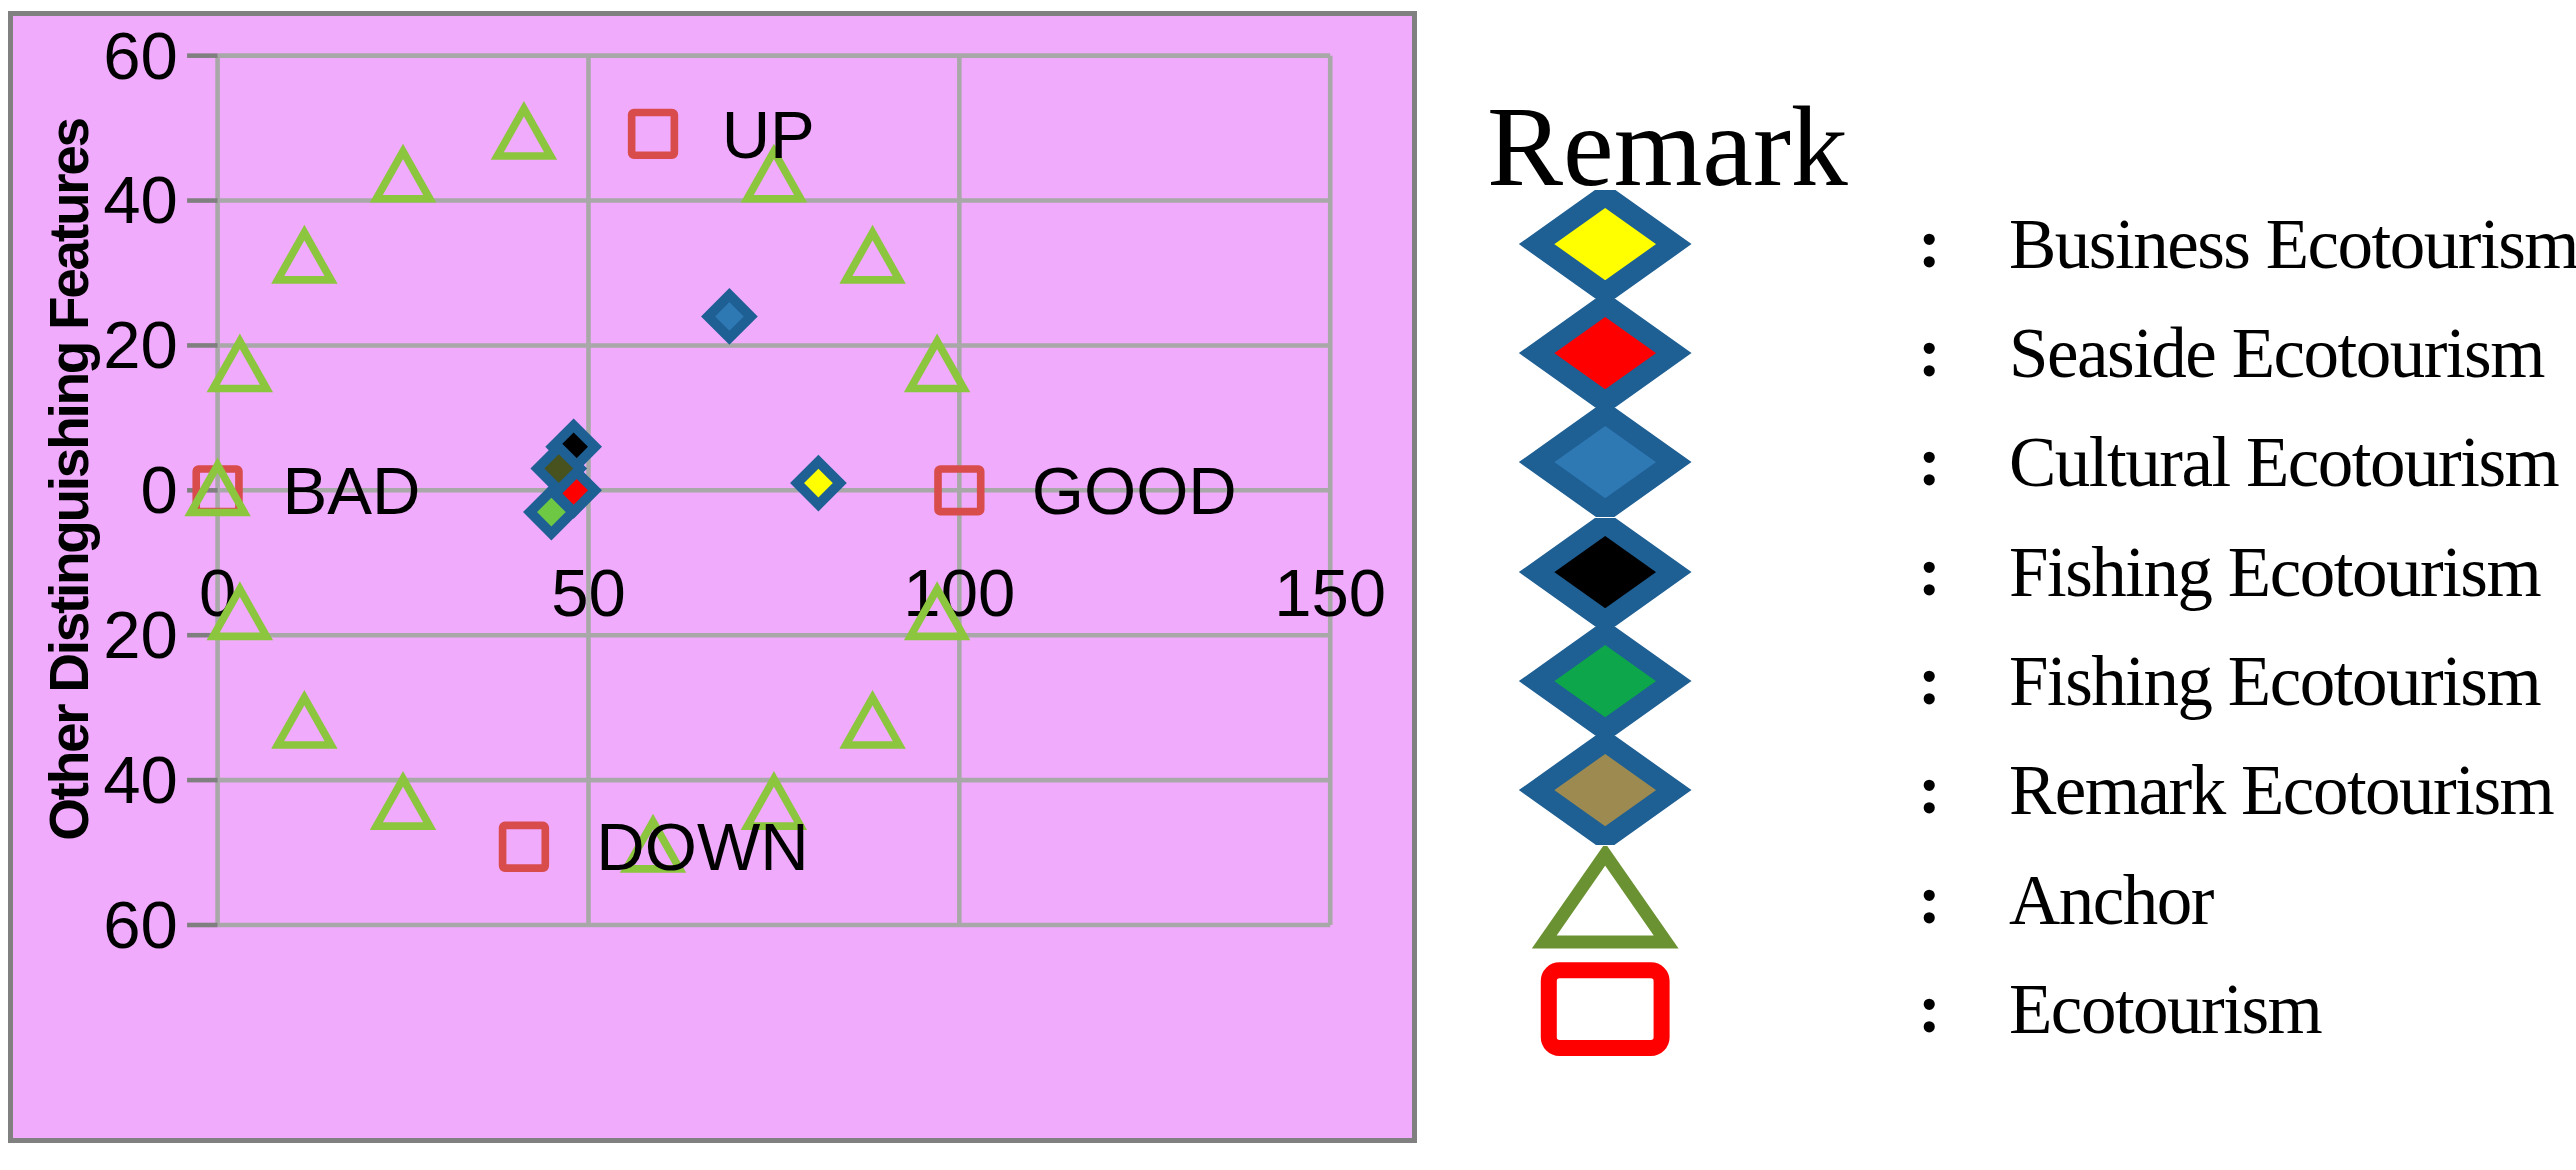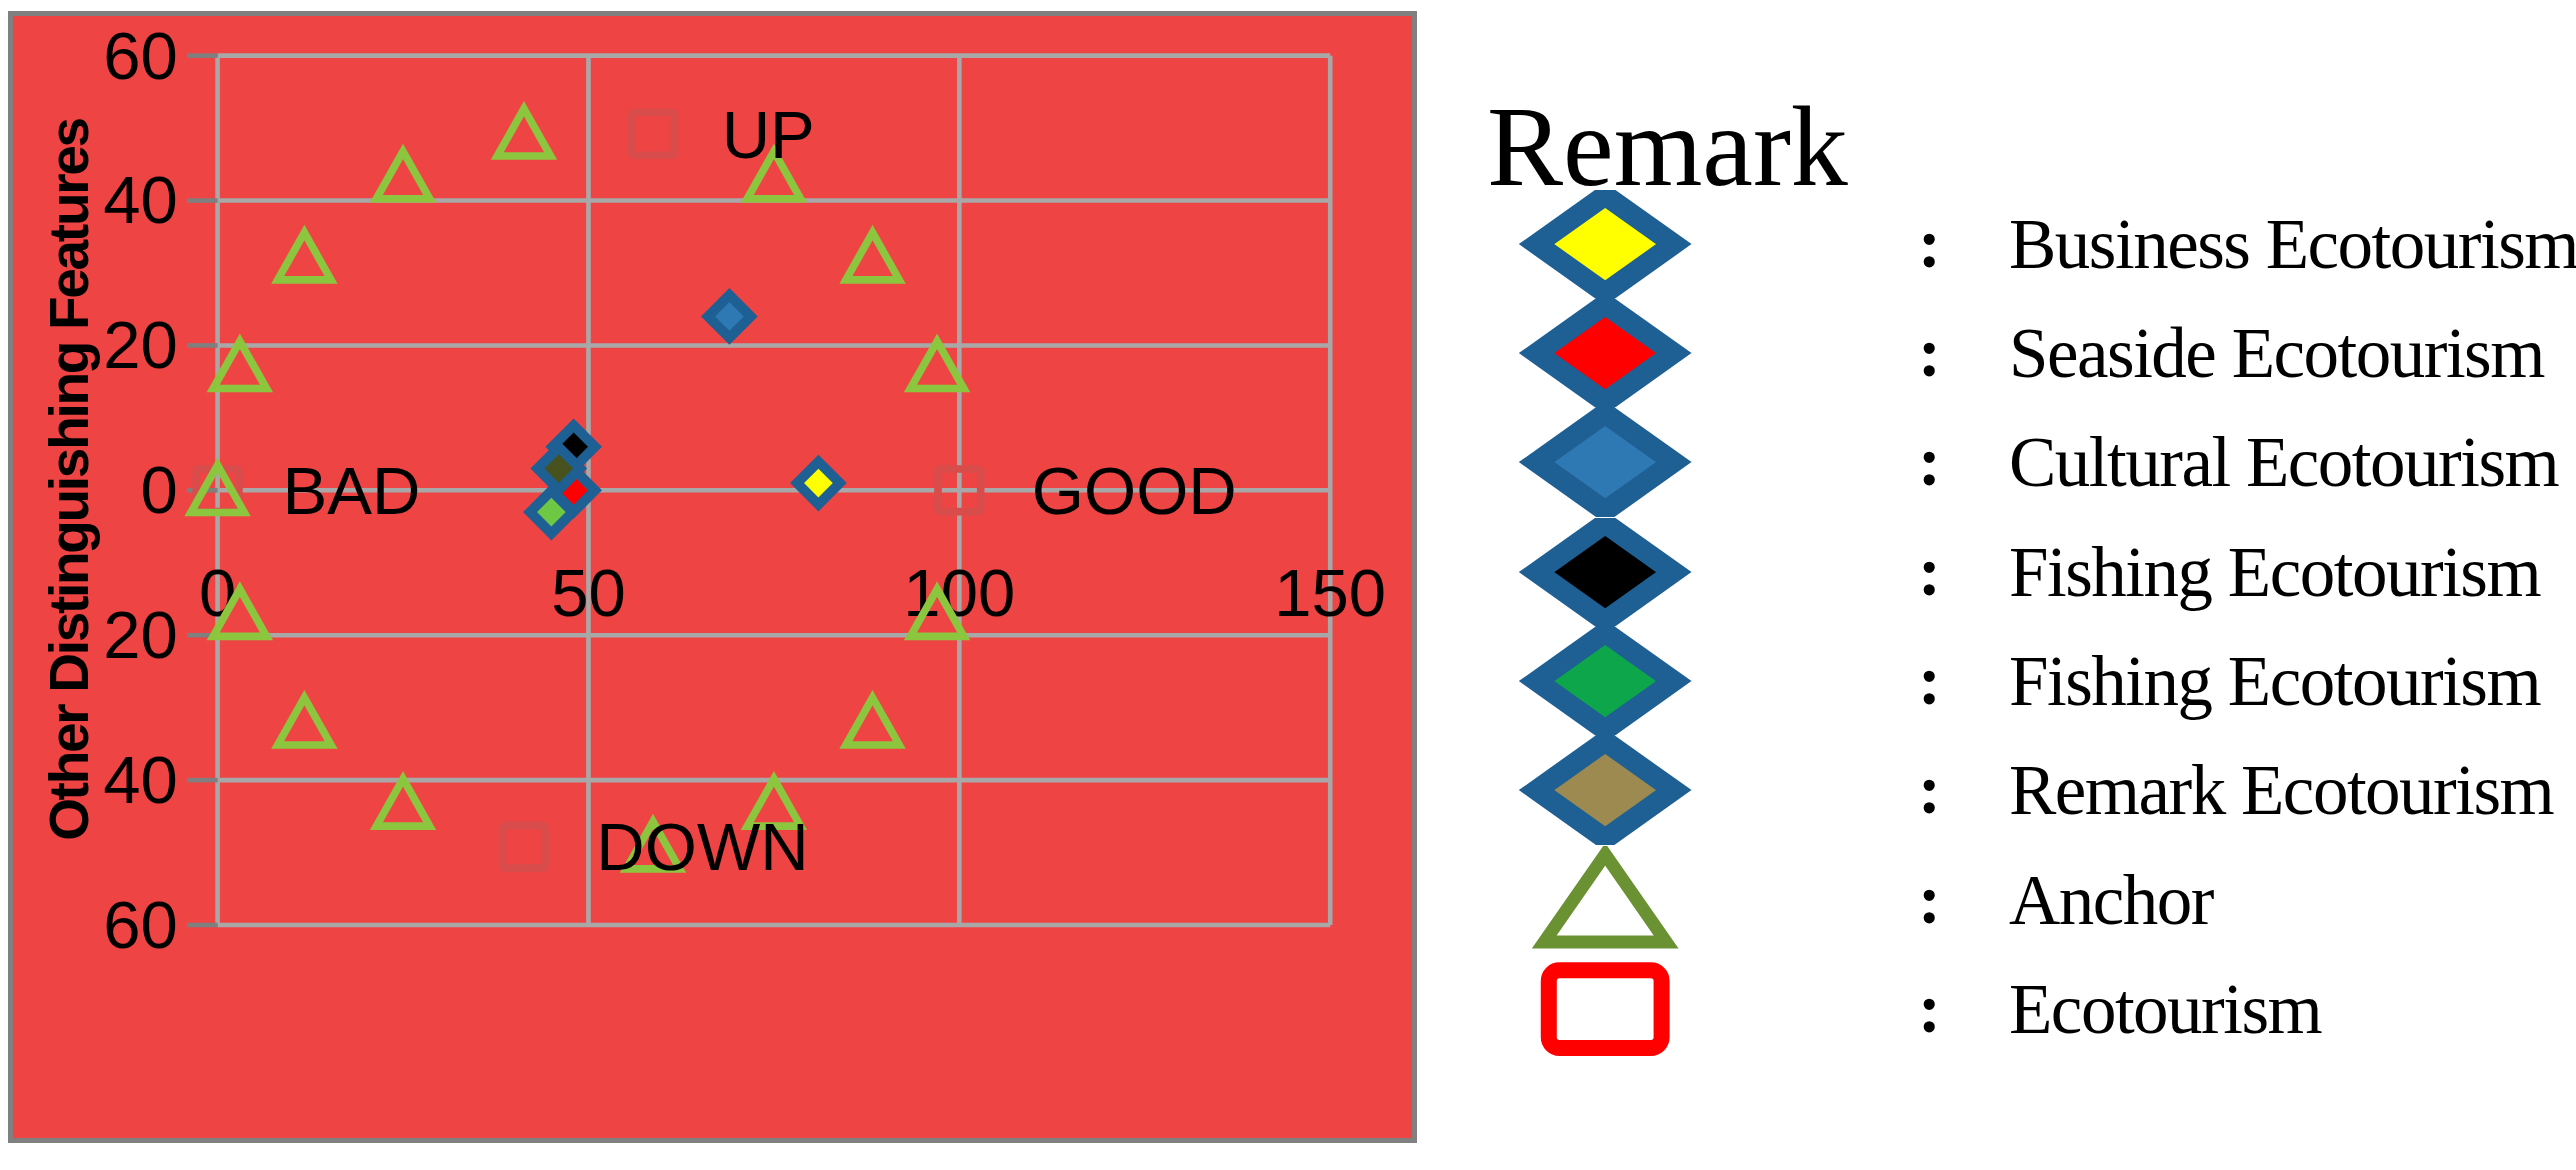--- a/index.html
+++ b/index.html
@@ -1,18 +1,18 @@
 <!DOCTYPE html>
 <html style="font-size:12.2px"><head>
 <meta charset="utf-8">
 <style>
   html,body{margin:0;padding:0;background:#ffffff;}
   body{width:2576px;height:1171px;position:relative;font-family:"Liberation Sans",sans-serif;overflow:hidden;}
   #chart-frame{position:absolute;left:7.6px;top:10.7px;width:1409px;height:1132px;
-    border:5.3px solid #808080;box-sizing:border-box;background:#ef4444;}
+    border:5.3px solid #808080;box-sizing:border-box;background:#f0abfc;}
   #plot-svg{position:absolute;left:0;top:0;}
   .y-title{position:absolute;left:56px;top:464px;transform:translate(-50%,-50%) rotate(-90deg);
     font-family:"Liberation Sans",sans-serif;font-weight:bold;font-size:55px;color:#000;
     letter-spacing:-2.3px;white-space:nowrap;}
   #legend{position:absolute;left:1487px;top:0;width:1083px;height:856px;}
   .legend-title{position:absolute;left:0;top:90px;font-family:"Liberation Serif",serif;
     font-size:114px;line-height:1;color:#000;white-space:nowrap;}
   .legend-row{position:absolute;left:0;width:1083px;height:109px;}
   .legend-marker-box{position:absolute;left:0;top:0;width:244px;height:109px;}
   .legend-colon{position:absolute;left:412px;top:0;width:61px;height:109px;

